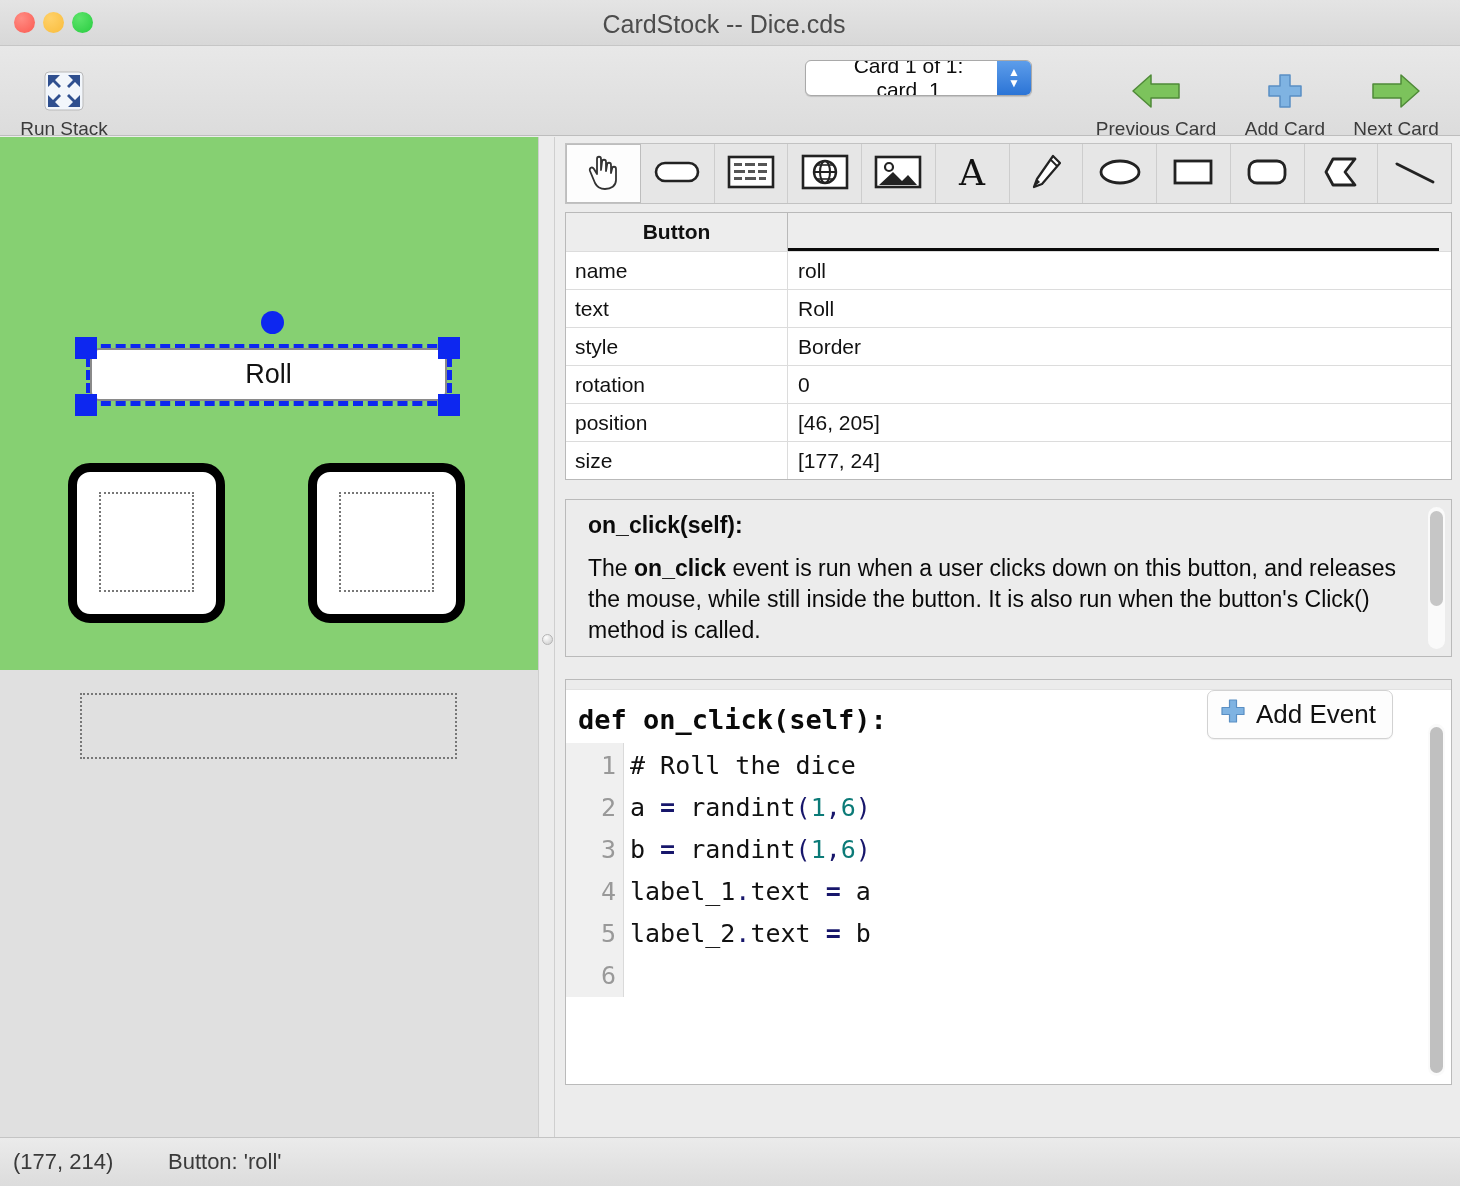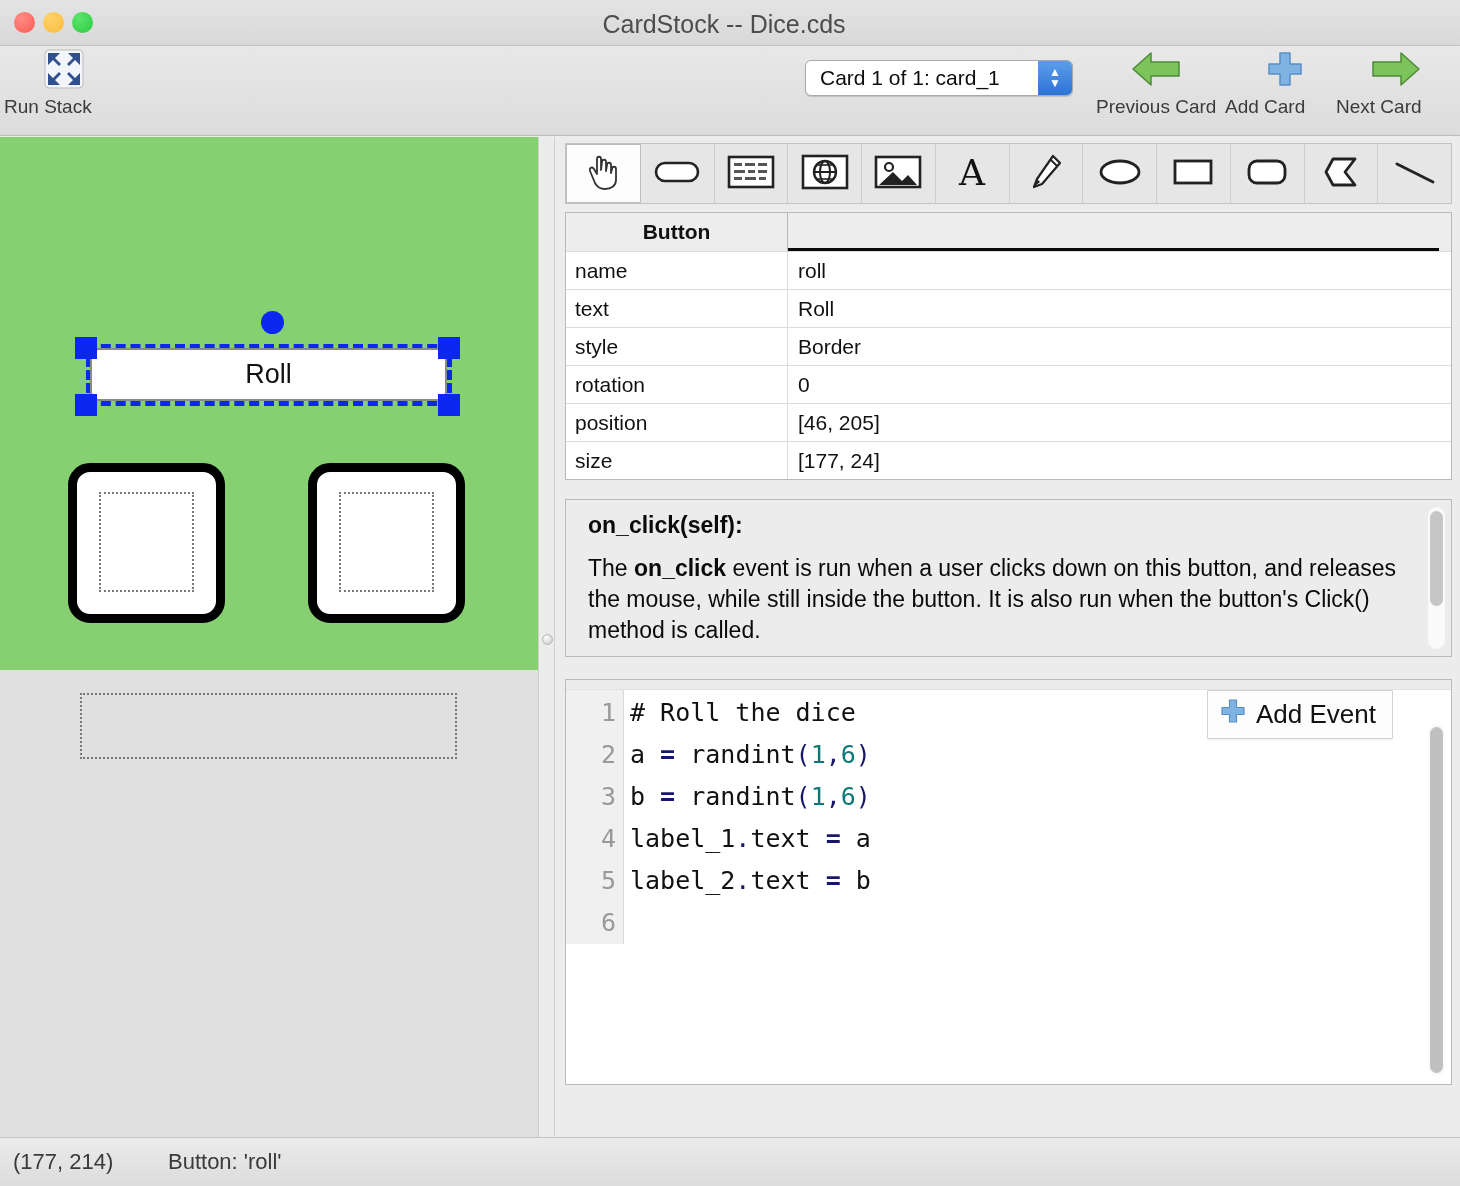--- a/index.html
+++ b/index.html
@@ -29,36 +29,37 @@
   }
 
   
   .toolbar {
     height: 90px;
     background: linear-gradient(#e8e8e8, #dcdcdc);
     border-bottom: 1px solid #bdbdbd;
     position: relative;
   }
   .tb-item {
-    position: absolute; top: 0;
-    display: flex; flex-direction: column; 
+    position: absolute; top: 22px;
+    display: flex; flex-direction: column; align-items: center;
     width: 120px;
   }
   .tb-label { font-size: 19px; color: #3b3b3b; margin-top: 4px; white-space: nowrap; }
   .tb-icon { height: 46px; display: flex; align-items: center; justify-content: center; }
 
   .card-picker {
     position: absolute; left: 805px; top: 14px;
-    width: 268px; height: 36px;
+    width: 227px; height: 36px;
     display: flex; align-items: stretch;
     background: #fff;
     border: 1px solid #a9a9a9;
     border-radius: 6px;
     box-shadow: 0 1px 1px rgba(0,0,0,.14);
     overflow: hidden;
+    text-align: center;
   }
   .card-picker .cp-text {
     flex: 1; display: flex; align-items: center;
     padding-left: 14px; font-size: 21px; color: #0d0d0d;
   }
   .card-picker .cp-stepper {
     width: 34px;
     background: linear-gradient(#5d9dea, #2b74d6);
     display: flex; flex-direction: column;
     align-items: center; justify-content: center;
@@ -220,21 +221,21 @@
   }
   .tok-comment { color: #9b9b9b; }
   .tok-num  { color: #0b7a77; }
   .tok-punc { color: #17166b; }
   .tok-op   { color: #17166b; font-weight: bold; }
 
   .add-event-btn {
     position: absolute; right: 58px; top: 10px;
     display: flex; align-items: center; gap: 10px;
     padding: 7px 16px 7px 12px;
-    background: #fdfdfd; border: 1px solid #d2d2d2; border-radius: 1px;
+    background: #fdfdfd; border: 1px solid #d2d2d2; border-radius: 7px;
     font-size: 26px; color: #111;
     box-shadow: 0 1px 1px rgba(0,0,0,.06);
   }
   .code-scroll {
     position: absolute; right: 6px; top: 44px; width: 17px; bottom: 8px;
     background: #fafafa; border-radius: 9px;
   }
   .code-thumb {
     position: absolute; left: 2px; top: 3px; width: 13px; bottom: 3px;
     background: #c0c0c0; border-radius: 7px;
@@ -515,20 +516,21 @@
 
       <div class="add-event-btn">
         <span>
           <svg width="26" height="26" viewBox="0 0 26 26">
             <path d="M9.5 2 H16.5 V9.5 H24 V16.5 H16.5 V24 H9.5 V16.5 H2 V9.5 H9.5 Z" fill="#7fb3e2" stroke="#5a8fc4" stroke-width="1.2" stroke-linejoin="round"></path>
           </svg>
         </span>
         <span>Add Event</span>
       </div>
 
+      <div class="code-def">def on_click(self):</div>
 
       <div class="code-lines">
         <div class="gutter">
           <div>1</div>
           <div>2</div>
           <div>3</div>
           <div>4</div>
           <div>5</div>
           <div>6</div>
         </div>

